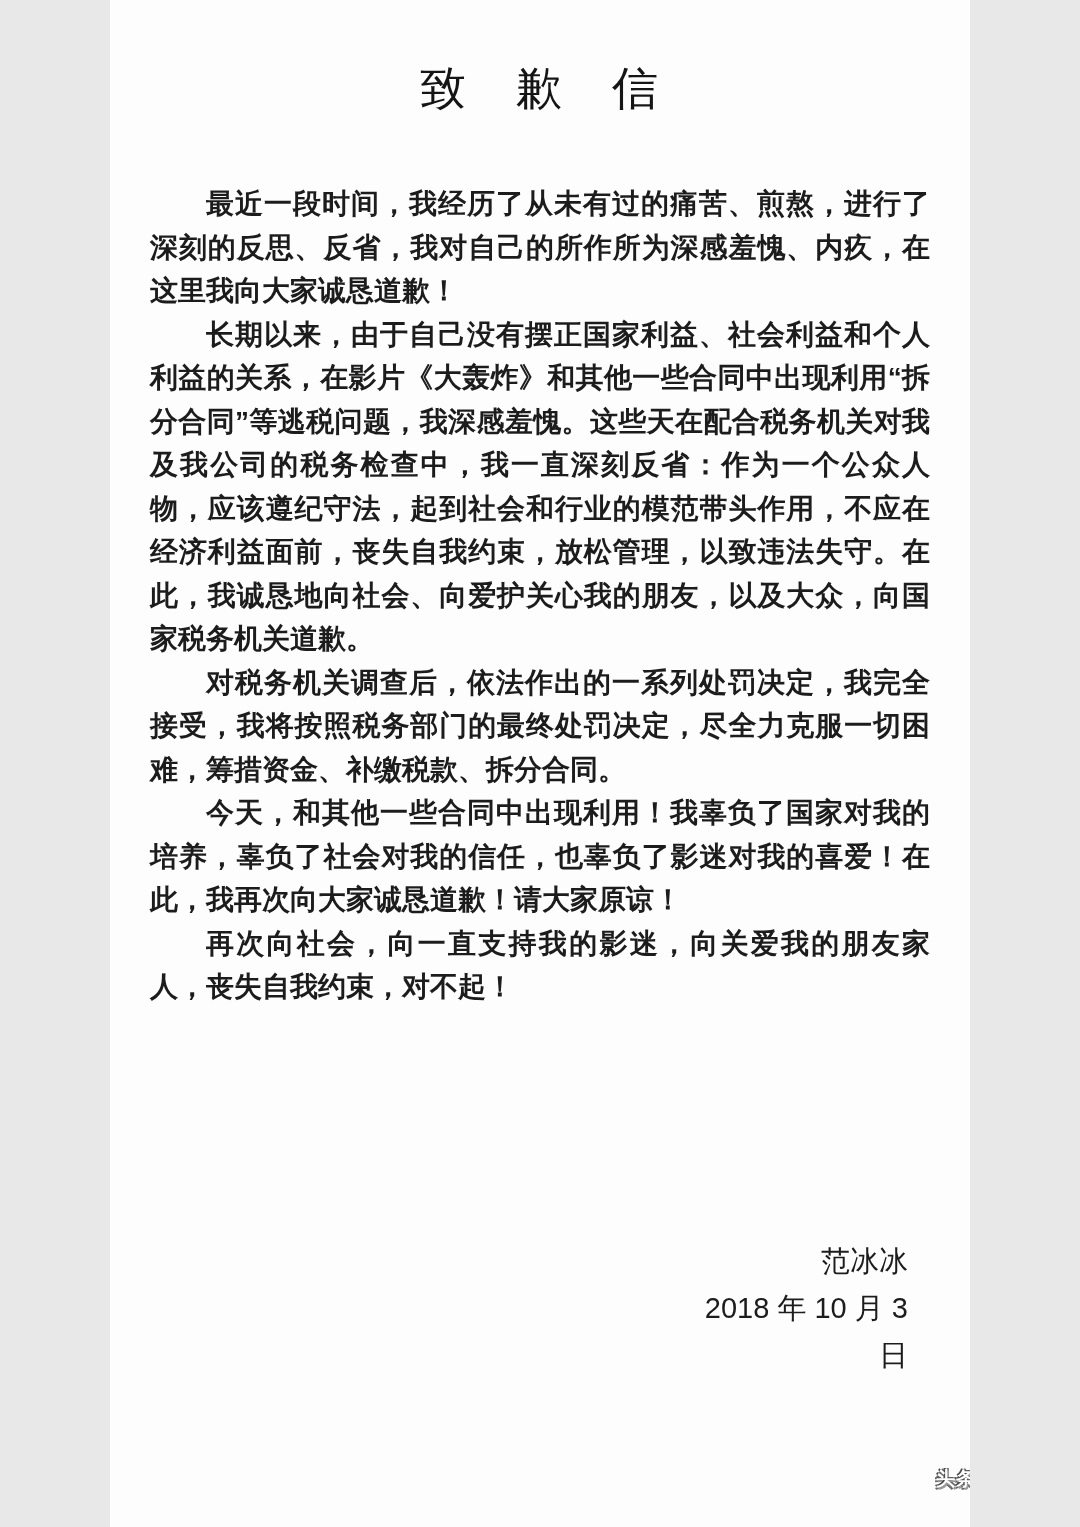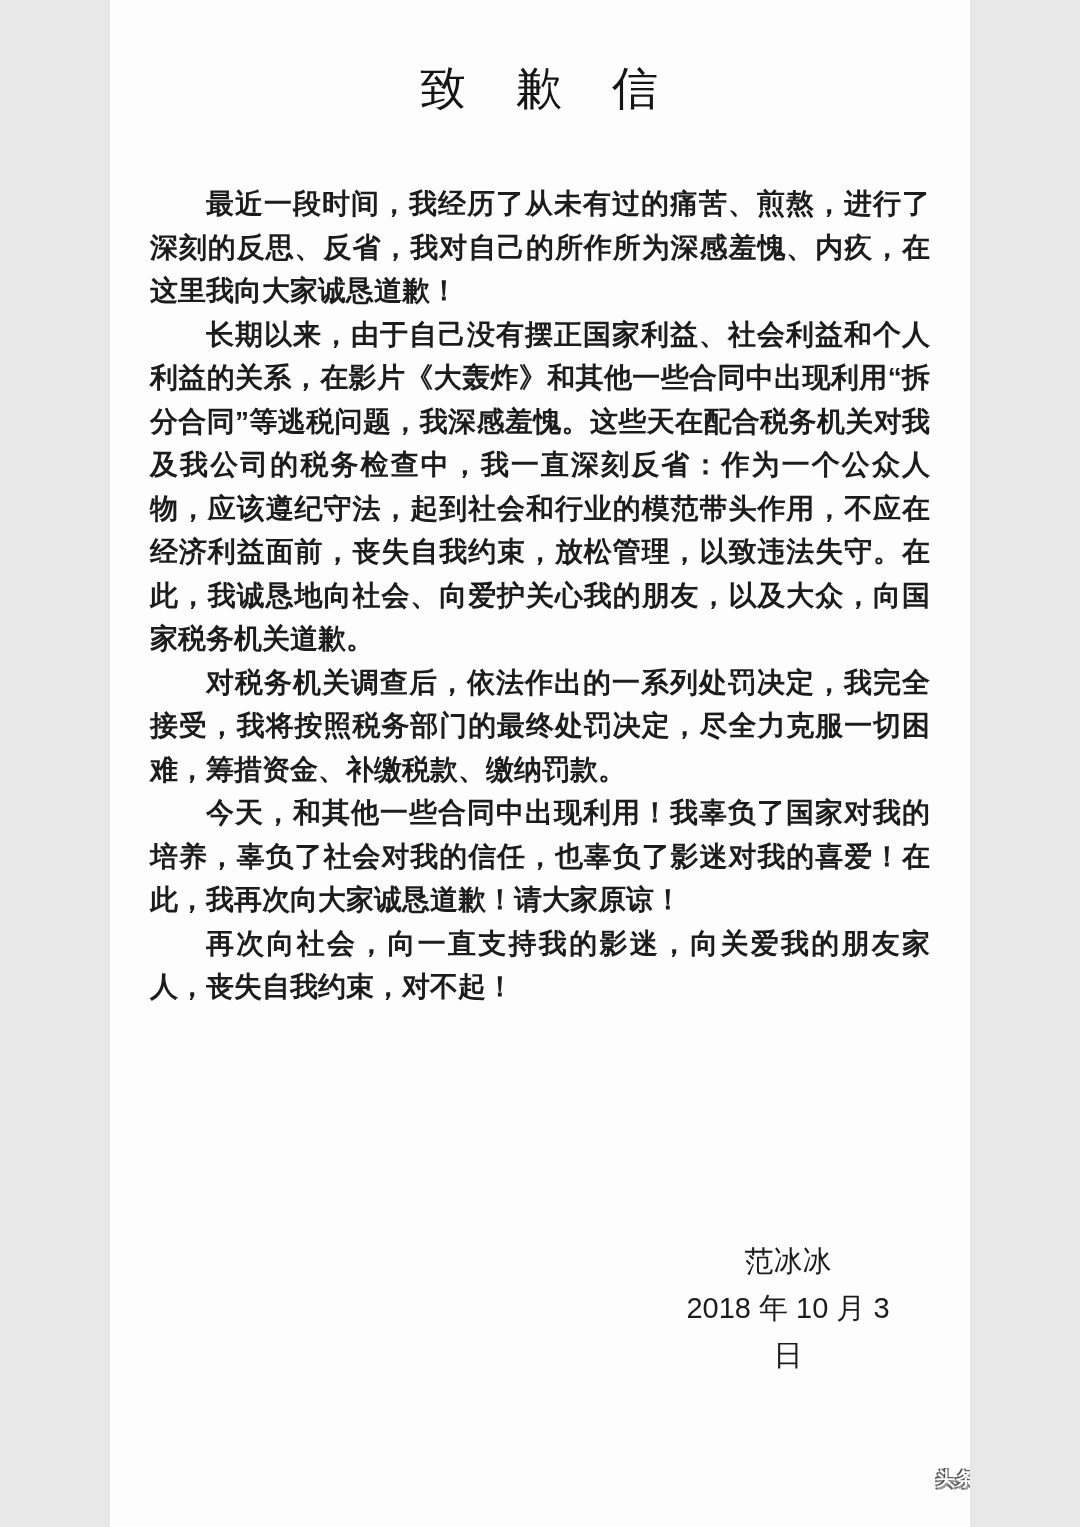--- a/index.html
+++ b/index.html
@@ -36,21 +36,21 @@
   .doc-body p {
     margin: 0;
     text-indent: 2em;
     font-weight: bold;
   }
   .signature-block {
     position: absolute;
     top: 1238px;
     right: 62px;
     width: 240px;
-    text-align: center;
+    text-align: right;
     font-size: 29px;
     line-height: 47px;
     color: #1c1c1c;
   }
   .watermark-toutiao {
     position: absolute;
     left: 826px;
     top: 1466px;
     font-size: 19px;
     font-weight: 700;
@@ -92,21 +92,21 @@
 </head>
 <body>
 
 <div class="page">
 
   <h1 class="doc-title">致　歉　信</h1>
 
   <div class="doc-body">
     <p>最近一段时间，我经历了从未有过的痛苦、煎熬，进行了深刻的反思、反省，我对自己的所作所为深感羞愧、内疚，在这里我向大家诚恳道歉！</p>
     <p>长期以来，由于自己没有摆正国家利益、社会利益和个人利益的关系，在影片《大轰炸》和其他一些合同中出现利用“拆分合同”等逃税问题，我深感羞愧。这些天在配合税务机关对我及我公司的税务检查中，我一直深刻反省：作为一个公众人物，应该遵纪守法，起到社会和行业的模范带头作用，不应在经济利益面前，丧失自我约束，放松管理，以致违法失守。在此，我诚恳地向社会、向爱护关心我的朋友，以及大众，向国家税务机关道歉。</p>
-    <p>对税务机关调查后，依法作出的一系列处罚决定，我完全接受，我将按照税务部门的最终处罚决定，尽全力克服一切困难，筹措资金、补缴税款、缴纳罚款。</p>
+    <p>对税务机关调查后，依法作出的一系列处罚决定，我完全接受，我将按照税务部门的最终处罚决定，尽全力克服一切困难，筹措资金、补缴税款、拆分合同。</p>
     <p>今天，和其他一些合同中出现利用！我辜负了国家对我的培养，辜负了社会对我的信任，也辜负了影迷对我的喜爱！在此，我再次向大家诚恳道歉！请大家原谅！</p>
     <p>再次向社会，向一直支持我的影迷，向关爱我的朋友家人，丧失自我约束，对不起！</p>
   </div>
 
   <div class="signature-block">
     <div>范冰冰</div>
     <div>2018 年 10 月 3 日</div>
   </div>
 
   <div class="watermark-ghost-c">©</div>

